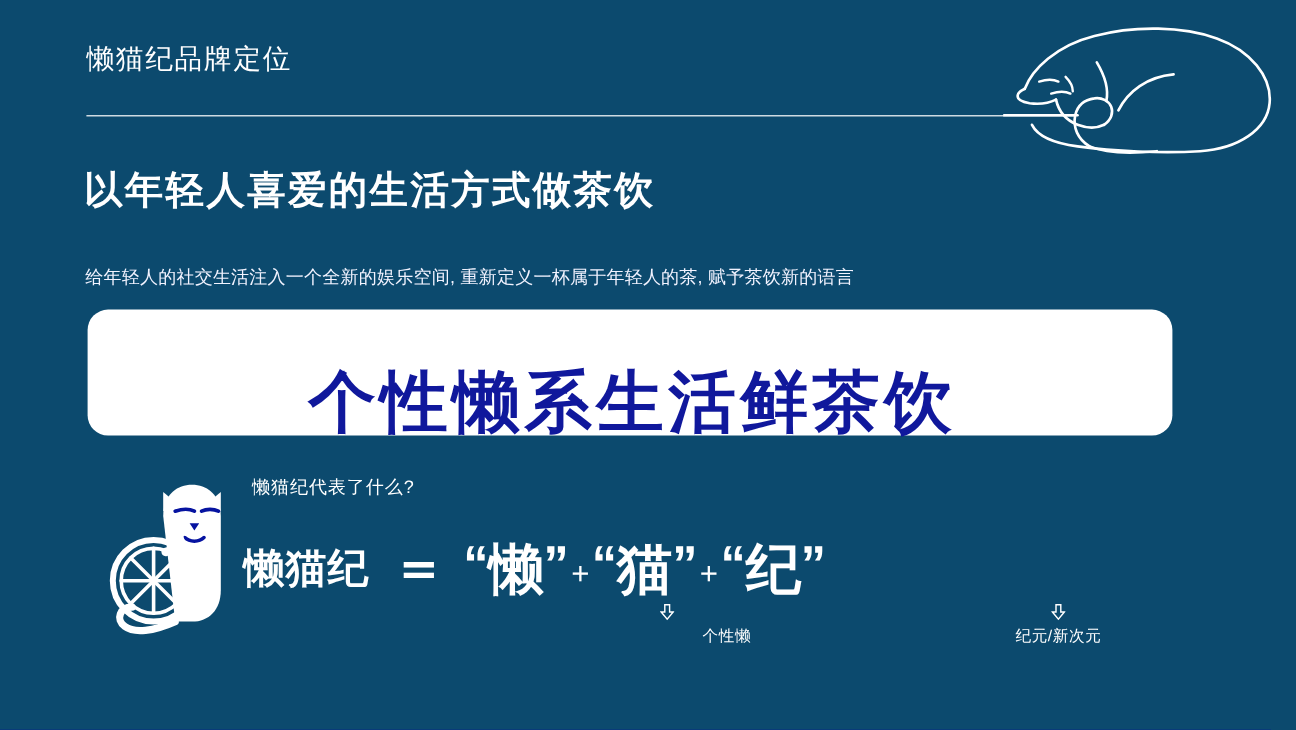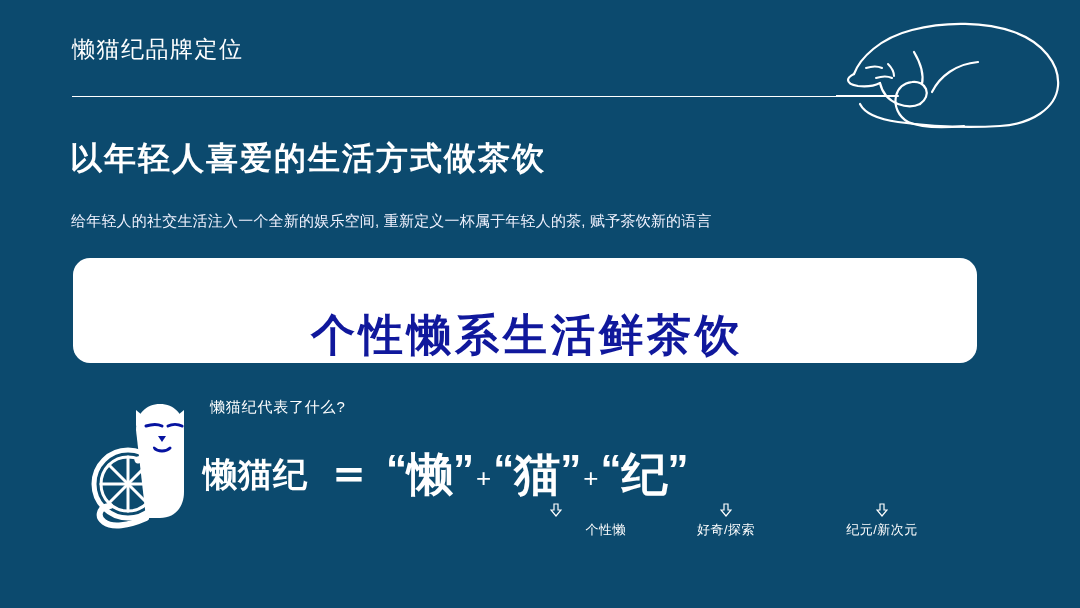--- a/index.html
+++ b/index.html
@@ -68,21 +68,21 @@
     font-size: 32px;
     font-weight: 700;
     letter-spacing: 2px;
     line-height: 1.1;
     color: #ffffff;
     white-space: nowrap;
   }
   .subheadline {
     position: absolute;
     left: 71px;
-    top: 211px;
+    top: 222px;
     font-size: 15px;
     font-weight: 300;
     letter-spacing: 0.2px;
     line-height: 1.3;
     color: #f2f3ff;
     white-space: nowrap;
   }
 
   
   .slogan-panel {
@@ -91,21 +91,21 @@
     top: 258px;
     width: 904px;
     height: 105px;
     background: #ffffff;
     border-radius: 17px;
     display: flex;
     align-items: center;
     justify-content: center;
   }
   .slogan-text {
-    font-size: 44px;
+    font-size: 56px;
     font-weight: 700;
     letter-spacing: 4px;
     color: #10189c;
     line-height: 1;
     white-space: nowrap;
     padding-left: 4px;
     margin-top: 48px;
   }
 
   
@@ -295,26 +295,20 @@
     </span>
   </div>
 
   <div class="meaning-row">
     <div class="meaning m0">
       <svg class="meaning-arrow" viewBox="0 0 12 14" fill="none" aria-hidden="true">
         <path d="M4 1 L8 1 L8 7 L11 7 L6 13 L1 7 L4 7 Z" stroke="#ffffff" stroke-width="1.2" fill="none"></path>
       </svg>
       <div class="meaning-label">个性懒</div>
     </div>
-    <div class="meaning m1">
-      <svg class="meaning-arrow" viewBox="0 0 12 14" fill="none" aria-hidden="true">
-        <path d="M4 1 L8 1 L8 7 L11 7 L6 13 L1 7 L4 7 Z" stroke="#ffffff" stroke-width="1.2" fill="none"></path>
-      </svg>
-      <div class="meaning-label">好奇/探索</div>
-    </div>
     <div class="meaning m2">
       <svg class="meaning-arrow" viewBox="0 0 12 14" fill="none" aria-hidden="true">
         <path d="M4 1 L8 1 L8 7 L11 7 L6 13 L1 7 L4 7 Z" stroke="#ffffff" stroke-width="1.2" fill="none"></path>
       </svg>
       <div class="meaning-label">纪元/新次元</div>
     </div>
   </div>
 
 </div>
 

